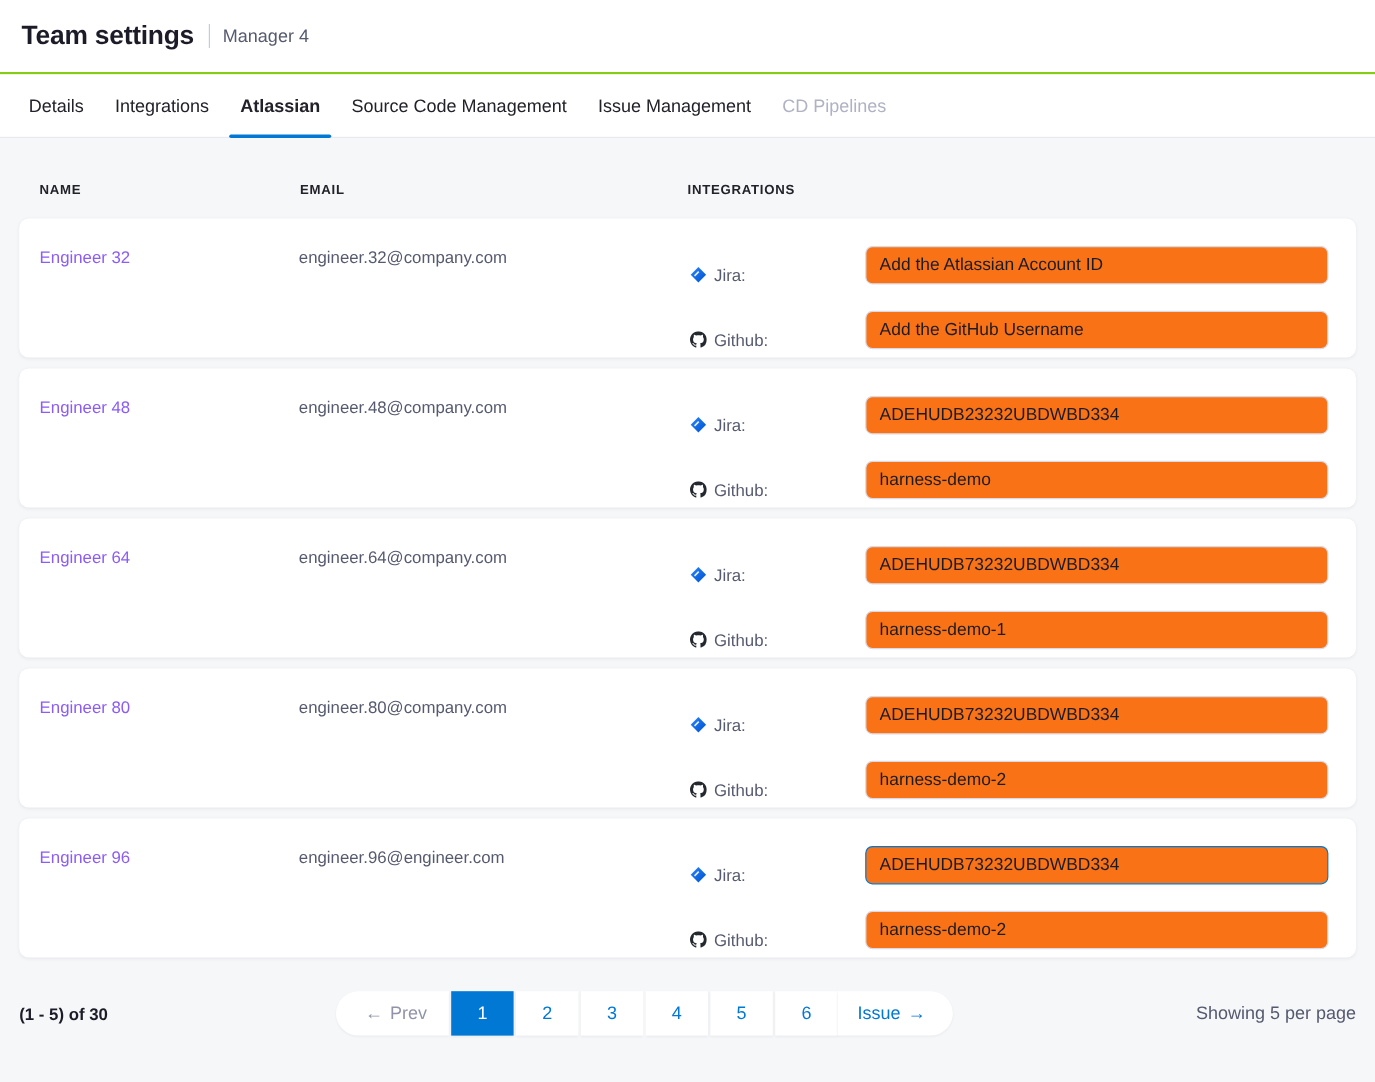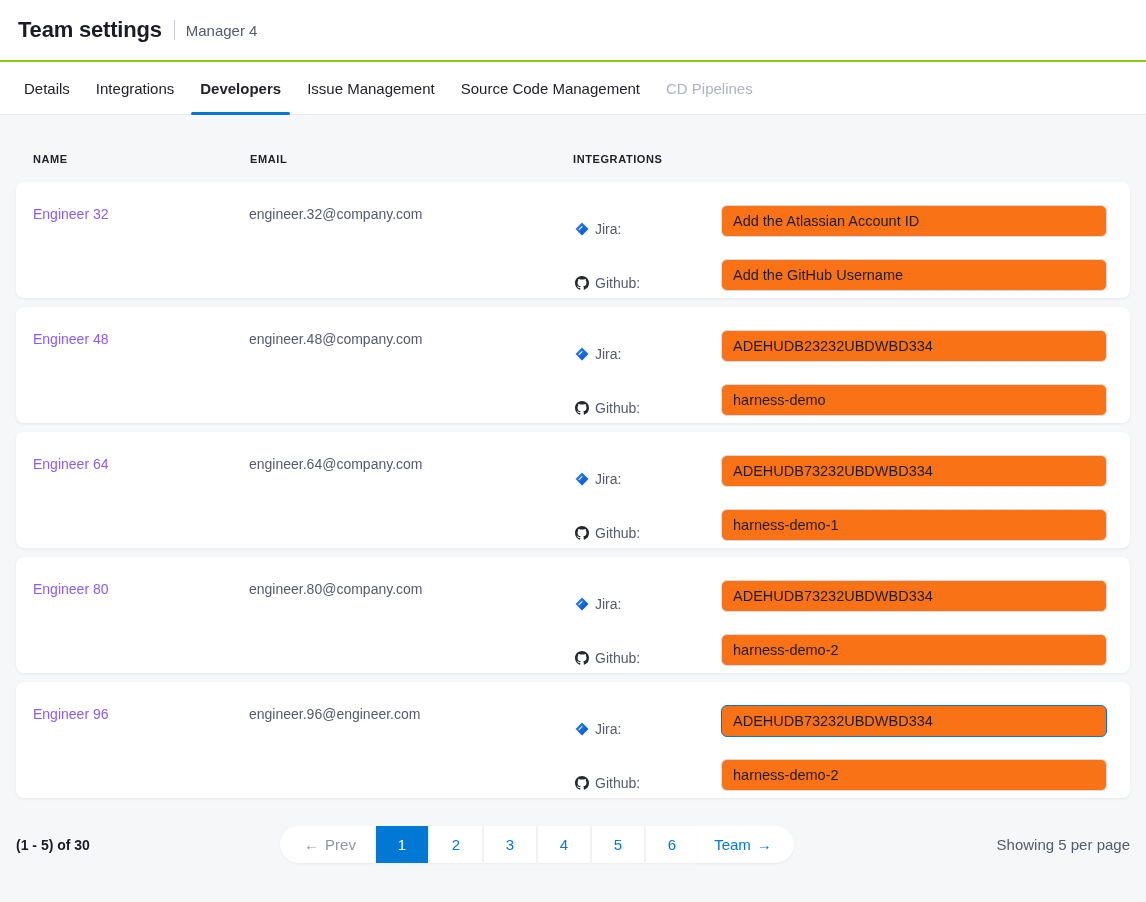--- a/index.html
+++ b/index.html
@@ -85,25 +85,25 @@
   <span class="page-title">Team settings</span>
   <span class="title-divider"></span>
   <span class="page-subtitle">Manager 4</span>
 </div>
 
 <div class="tabbar" id="tabbar">
   <div class="tab">Details</div>
 
   <div class="tab">Integrations</div>
 
-  <div class="tab active">Developers</div>
+  <div class="tab active">Atlassian</div>
+
+  <div class="tab">Source Code Management</div>
 
   <div class="tab">Issue Management</div>
-
-  <div class="tab">Source Code Management</div>
 
   <div class="tab disabled">CD Pipelines</div>
 </div>
 
 <div class="content">
   <div class="colheads">
     <div class="colhead-name">NAME</div>
     <div class="colhead-email">EMAIL</div>
     <div class="colhead-integrations">INTEGRATIONS</div>
   </div>
@@ -304,19 +304,19 @@
 
   <button class="pager-btn pager-page">3</button>
 
   <button class="pager-btn pager-page">4</button>
 
   <button class="pager-btn pager-page">5</button>
 
   <button class="pager-btn pager-page">6</button>
 </span>
       <button class="pager-btn pager-next">
-        <span>Team</span>
+        <span>Issue</span>
         <span class="pager-arrow">→</span>
       </button>
     </div>
     <div class="per-page-text">Showing 5 per page</div>
   </div>
 </div>
 
 </body></html>

